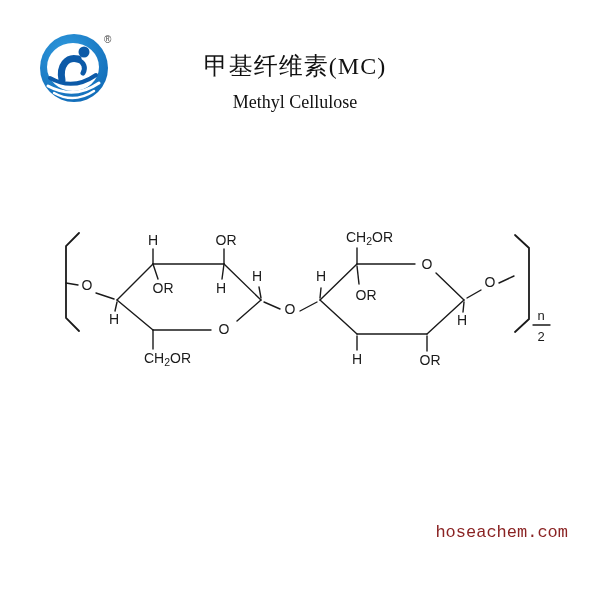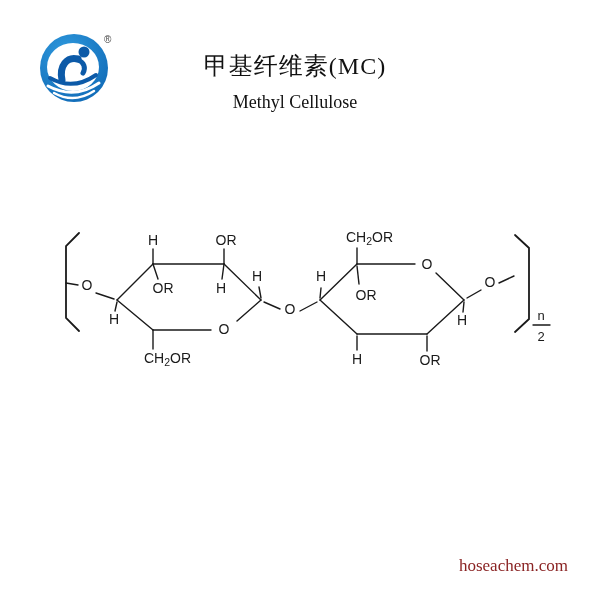--- a/index.html
+++ b/index.html
@@ -14,22 +14,22 @@
     left:90px;top:50px;width:410px;text-align:center;
     font-family:"Liberation Serif","DejaVu Serif",serif;
     font-size:24px;color:#111;letter-spacing:1px;
   }
   .title-en{
     left:90px;top:92px;width:410px;text-align:center;
     font-family:"Liberation Serif","DejaVu Serif",serif;
     font-size:18px;color:#111;
   }
   .footer-url{
-    right:32px;top:556px;
-    font-family:Liberation Serif, serif;
+    right:32px;top:523px;
+    font-family:Liberation Mono, monospace;
     font-size:17px;color:#8a2323;margin-left:44px;
   }
   svg.structure{left:0;top:0;width:600px;height:600px;}
   svg.structure text{
     font-family:"Liberation Sans",sans-serif;
     font-size:14px;fill:#1a1a1a;
   }
   svg.structure text.sub-parent tspan.sub{font-size:10.5px;}
   svg.structure text.frac{font-size:13px;}
 </style>

